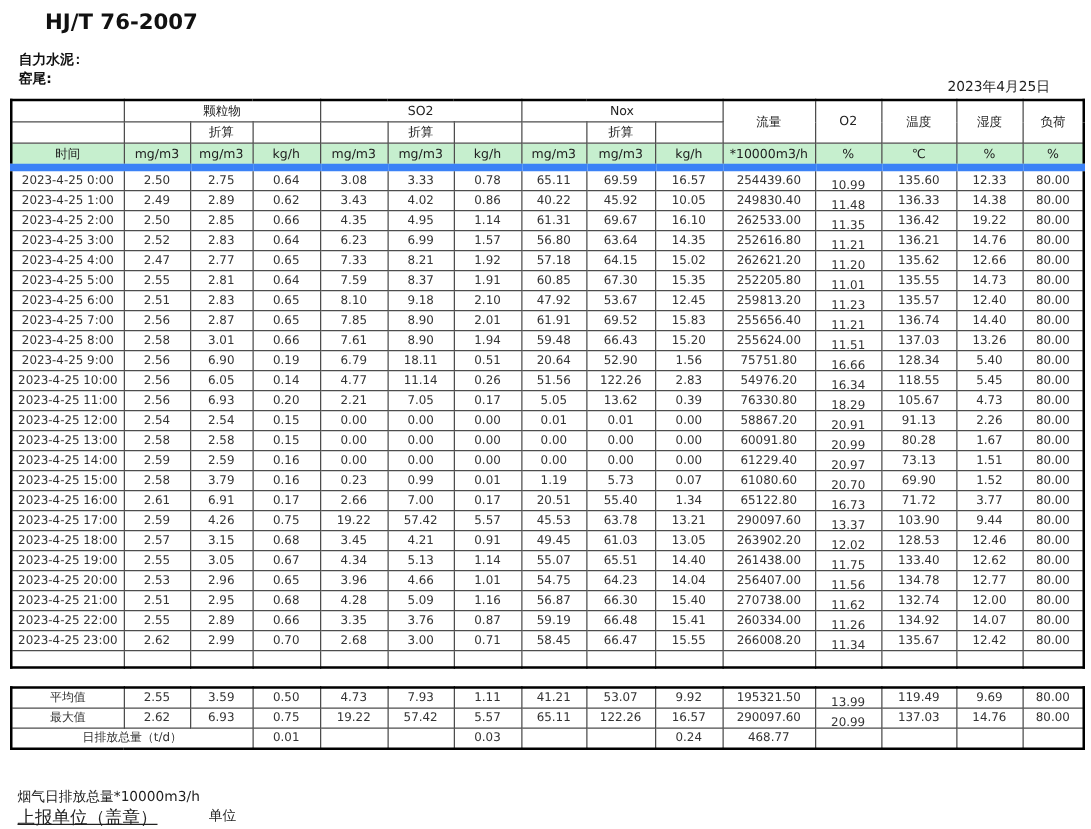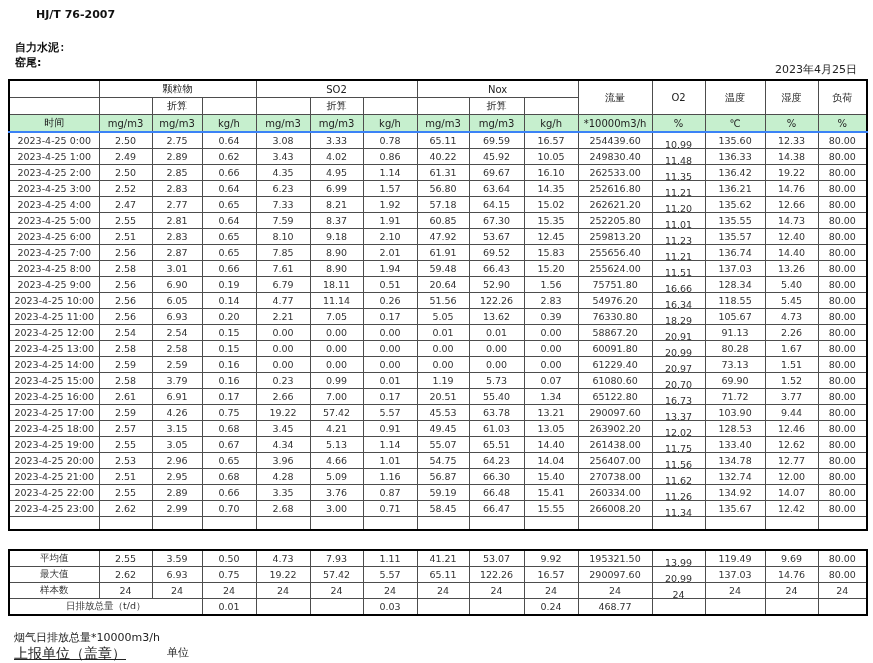--- a/index.html
+++ b/index.html
@@ -1,29 +1,29 @@
 <!DOCTYPE html>
 <html><head>
 <meta charset="utf-8">
 <style>
   html,body{margin:0;padding:0;background:#ffffff;}
   body{width:873px;height:663px;font-family:"DejaVu Sans","Liberation Sans",sans-serif;color:#333;}
   .page{position:relative;width:873px;height:663px;overflow:hidden;background:#fff;}
-  .doc-code{position:absolute;left:36px;top:8px;font-size:11px;font-weight:bold;color:#111;}
+  .doc-code{position:absolute;left:36px;top:8px;font-size:17px;font-weight:bold;color:#111;}
   .title{position:absolute;left:0;right:0;top:21px;text-align:center;font-size:14px;font-weight:bold;color:#111;}
   .company{position:absolute;left:15px;top:40px;font-size:11px;font-weight:bold;color:#111;font-family:Liberation Mono, monospace;}
   .site{position:absolute;left:15px;top:55px;font-size:11px;font-weight:bold;color:#111;}
-  .date{position:absolute;right:16px;top:62px;font-size:11px;color:#222;}
+  .date{position:absolute;right:33px;top:62px;font-size:11px;color:#222;}
   table.rep{border-collapse:collapse;table-layout:fixed;width:857px;border:2px solid #000;}
   table.rep td{border:1px solid #4d4d4d;font-size:9.5px;text-align:center;vertical-align:middle;
     padding:0;height:15px;white-space:nowrap;overflow:visible;color:#333;}
   .main{position:absolute;left:8px;top:79px;}
   .summary{position:absolute;left:8px;top:549px;}
   tr.h1 td,tr.h2 td{height:16px;font-size:10px;color:#222;}
-  tr.units td{background:#c6efce;height:16px;font-size:10px;color:#222;border-bottom:2px solid #3b82f6;}
+  tr.units td{background:#c6efce;height:16px;font-size:10px;color:#222;border-bottom:6px solid #3b82f6;}
   tr.emptyrow td{height:12px;}
   td.dtlabel{text-align:left;padding-left:4px;font-size:10px;}
   td.timec{font-size:10px;}
   td.sumlabel{font-size:10px;}
   span.drop{position:relative;top:4px;display:inline-block;}
   .foot1{position:absolute;left:14px;top:630px;font-size:11px;color:#222;}
   .foot2a{position:absolute;left:14px;top:645px;font-size:14px;color:#222;text-decoration:underline;}
   .foot2b{position:absolute;left:167px;top:645px;font-size:11px;color:#222;}
 </style>
 </head>
@@ -571,37 +571,20 @@
           <td>65.11</td>
           <td>122.26</td>
           <td>16.57</td>
           <td>290097.60</td>
           <td><span class="drop">20.99</span></td>
           <td>137.03</td>
           <td>14.76</td>
           <td>80.00</td>
         </tr>
         <tr>
-          <td class="sumlabel">样本数</td>
-          <td>24</td>
-          <td>24</td>
-          <td>24</td>
-          <td>24</td>
-          <td>24</td>
-          <td>24</td>
-          <td>24</td>
-          <td>24</td>
-          <td>24</td>
-          <td>24</td>
-          <td><span class="drop">24</span></td>
-          <td>24</td>
-          <td>24</td>
-          <td>24</td>
-        </tr>
-        <tr>
           <td class="dtlabel" colspan="3">日排放总量（t/d）</td>
           <td>0.01</td>
           <td></td>
           <td></td>
           <td>0.03</td>
           <td></td>
           <td></td>
           <td>0.24</td>
           <td>468.77</td>
           <td></td>

